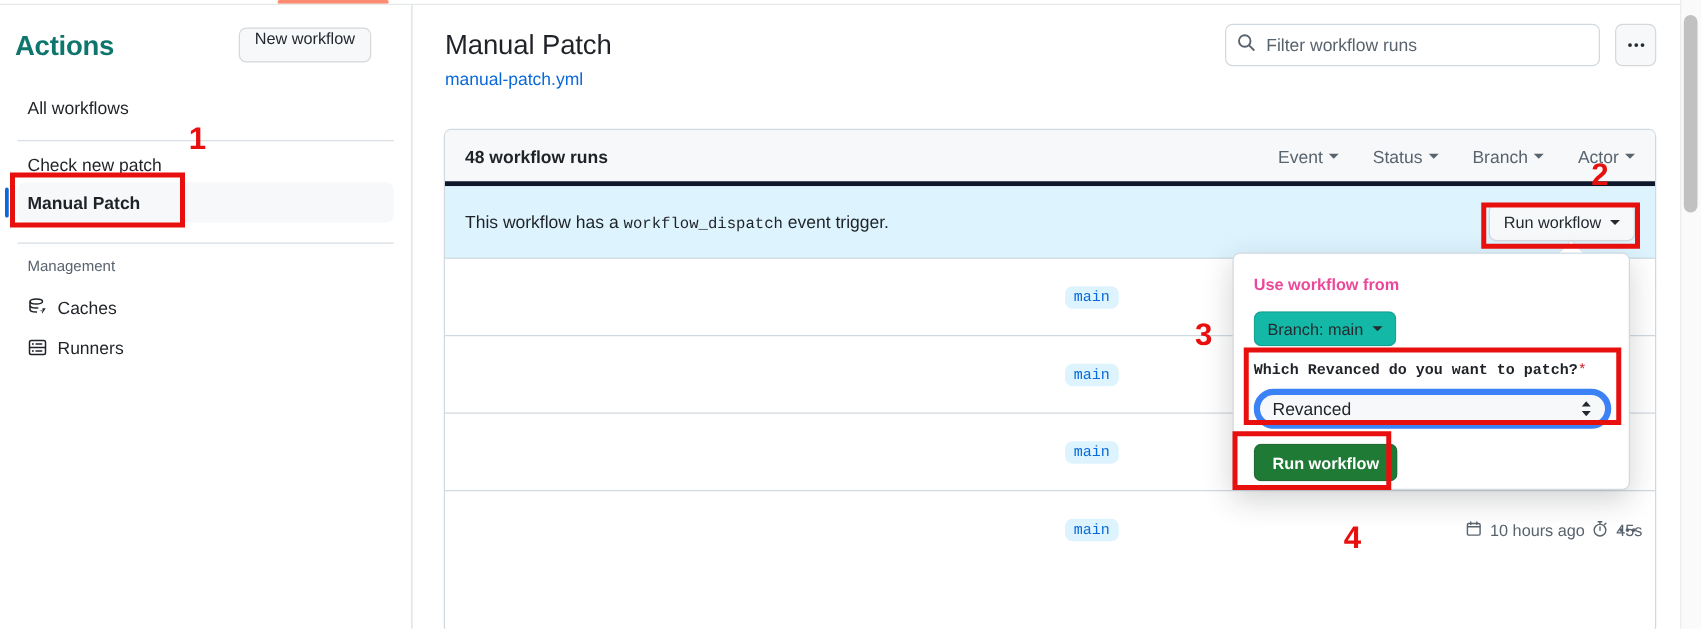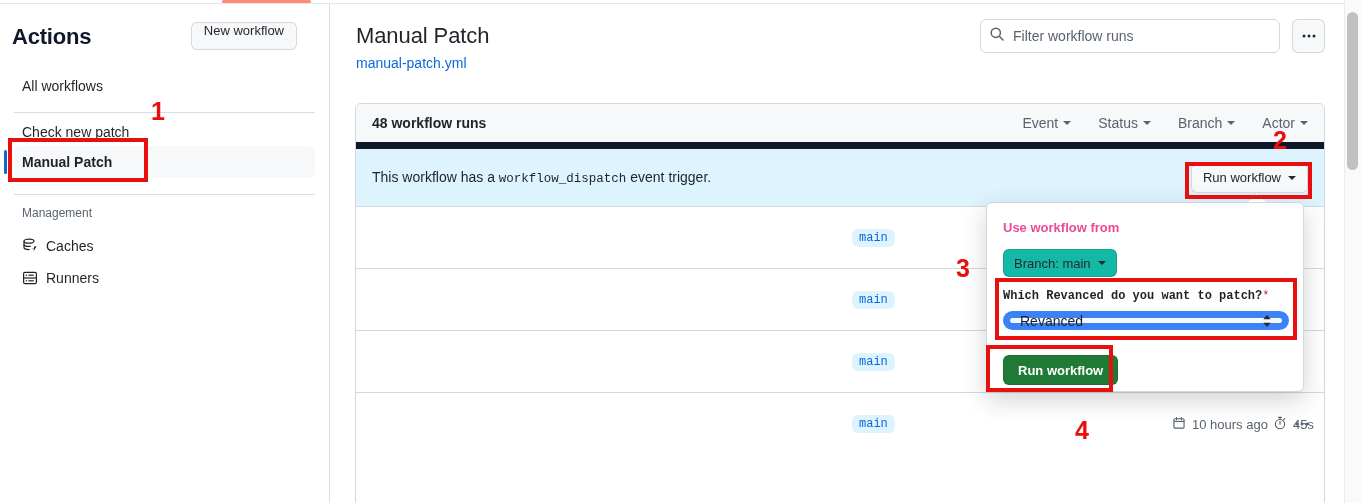--- a/index.html
+++ b/index.html
@@ -27,21 +27,21 @@
   .sidebar {
     position: absolute; left: 0; top: 4px; width: 330px; height: 499px;
     background: #ffffff;
     border-right: 1px solid #d8dee4;
   }
   .sidebar-head {
     position: absolute; left: 12px; top: 18px; right: 16px; height: 36px;
   }
   .sidebar-title {
     position: absolute; left: 0; top: 2px;
-    font-size: 22px; font-weight: 700; letter-spacing: -0.2px; color: #0f172a;
+    font-size: 22px; font-weight: 700; letter-spacing: -0.2px; color: #0f766e;
   }
   .new-workflow-btn {
     position: absolute; right: 16px; top: 0px;
     height: 28px; padding: 0 12px;
     display: flex; align-items: flex-start; justify-content: center;
     font-size: 13px; color: #24292f;
     background: #f6f8fa; border: 1px solid rgba(31,35,40,0.15);
     border-radius: 6px; cursor: pointer; white-space: nowrap;
   }
   .nav-item {
@@ -108,21 +108,21 @@
   }
 
   
   .runs-box {
     position: absolute; left: 24px; top: 99px; width: 970px; height: 404px;
     border: 1px solid #d1d9e0; border-radius: 6px; overflow: hidden;
     background: #ffffff;
   }
   .runs-header {
     position: relative; height: 45px; background: #f6f8fa;
-    border-bottom: 7px solid #0f172a;
+    border-bottom: 4px solid #0f172a;
     display: flex; align-items: center; padding: 0 16px; text-align: right;
   }
   .runs-count { font-size: 14px; font-weight: 600; color: #1f2328; }
   .filters { margin-left: auto; display: flex; align-items: center; gap: 27px; }
   .filter-link {
     font-size: 14px; color: #59636e; cursor: pointer;
     display: flex; align-items: center; gap: 5px;
   }
   .caret {
     width: 0; height: 0; border-left: 4px solid transparent;
@@ -198,22 +198,22 @@
     font-size: 13px; color: #24292f; background: #14b8a6;
     border: 1px solid rgba(31,35,40,0.15); border-radius: 6px; cursor: pointer;
   }
   .input-label {
     position: absolute; left: 16px; top: 86px;
     font-family: "Liberation Mono", monospace;
     font-size: 12px; font-weight: 700; color: #1f2328; white-space: nowrap;
   }
   .req-star { color: #cf222e; font-weight: 400; }
   .native-select {
-    position: absolute; left: 16px; top: 108px; width: 286px; height: 19px;
-    background: #f6f8fa; border: 7px solid #3b82f6; border-radius: 16px;
+    position: absolute; left: 16px; top: 108px; width: 286px; height: 32px;
+    background: #f6f8fa; border: 5px solid #3b82f6; border-radius: 16px;
     display: flex; align-items: center; padding: 0 10px;
     font-size: 14px; color: #1f2328; cursor: pointer;
   }
   .select-arrows {
     margin-left: auto; display: flex; flex-direction: column;
     align-items: center; gap: 2px; color: #24292f;
   }
   .green-btn {
     position: absolute; left: 16px; top: 152px;
     height: 30px; padding: 0 14px; display: flex; align-items: center;

